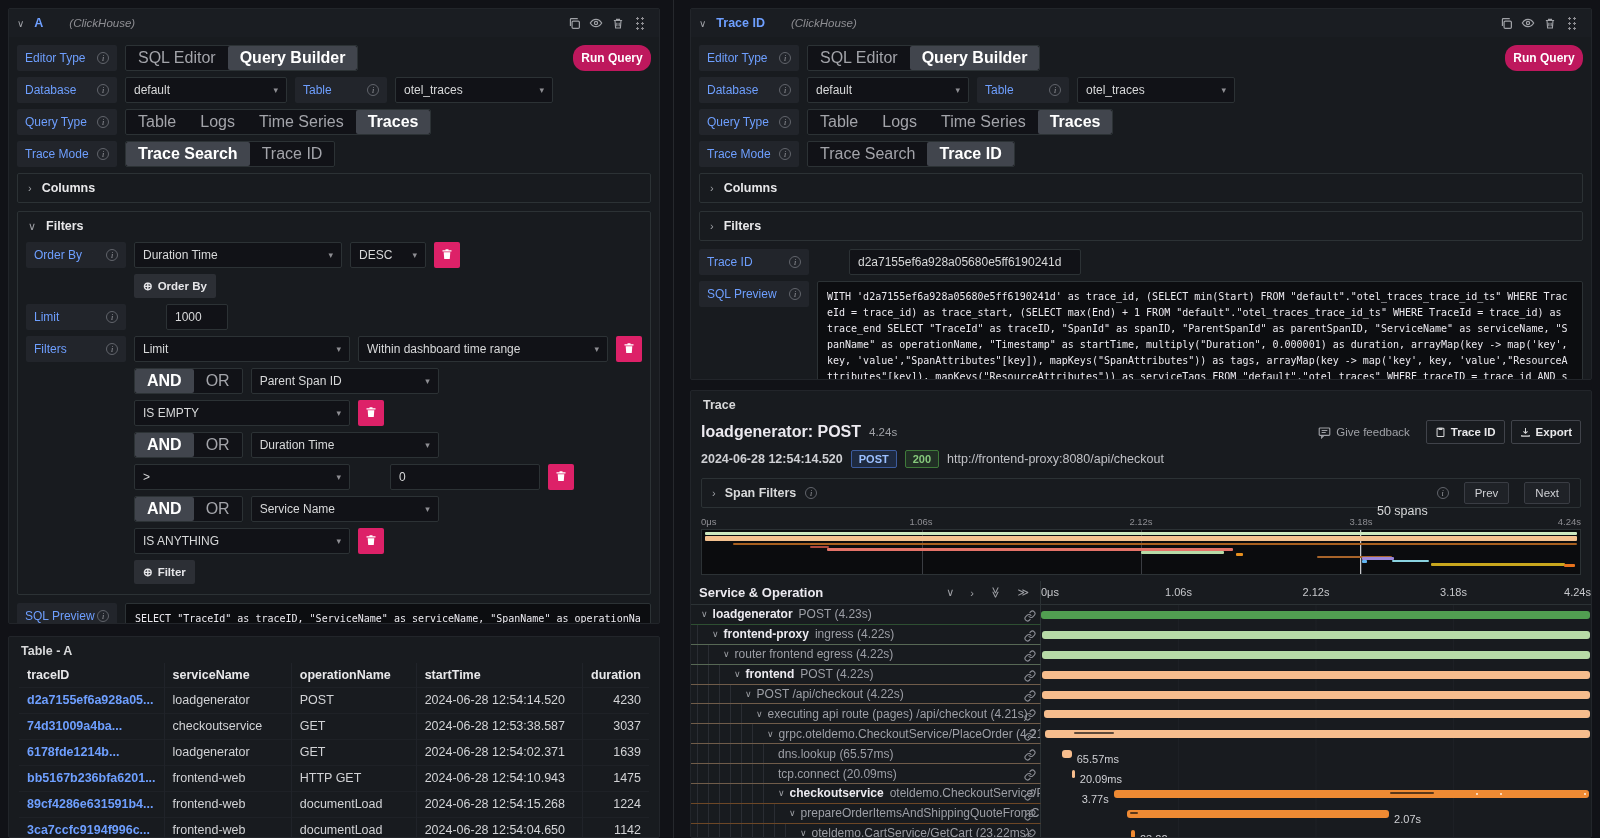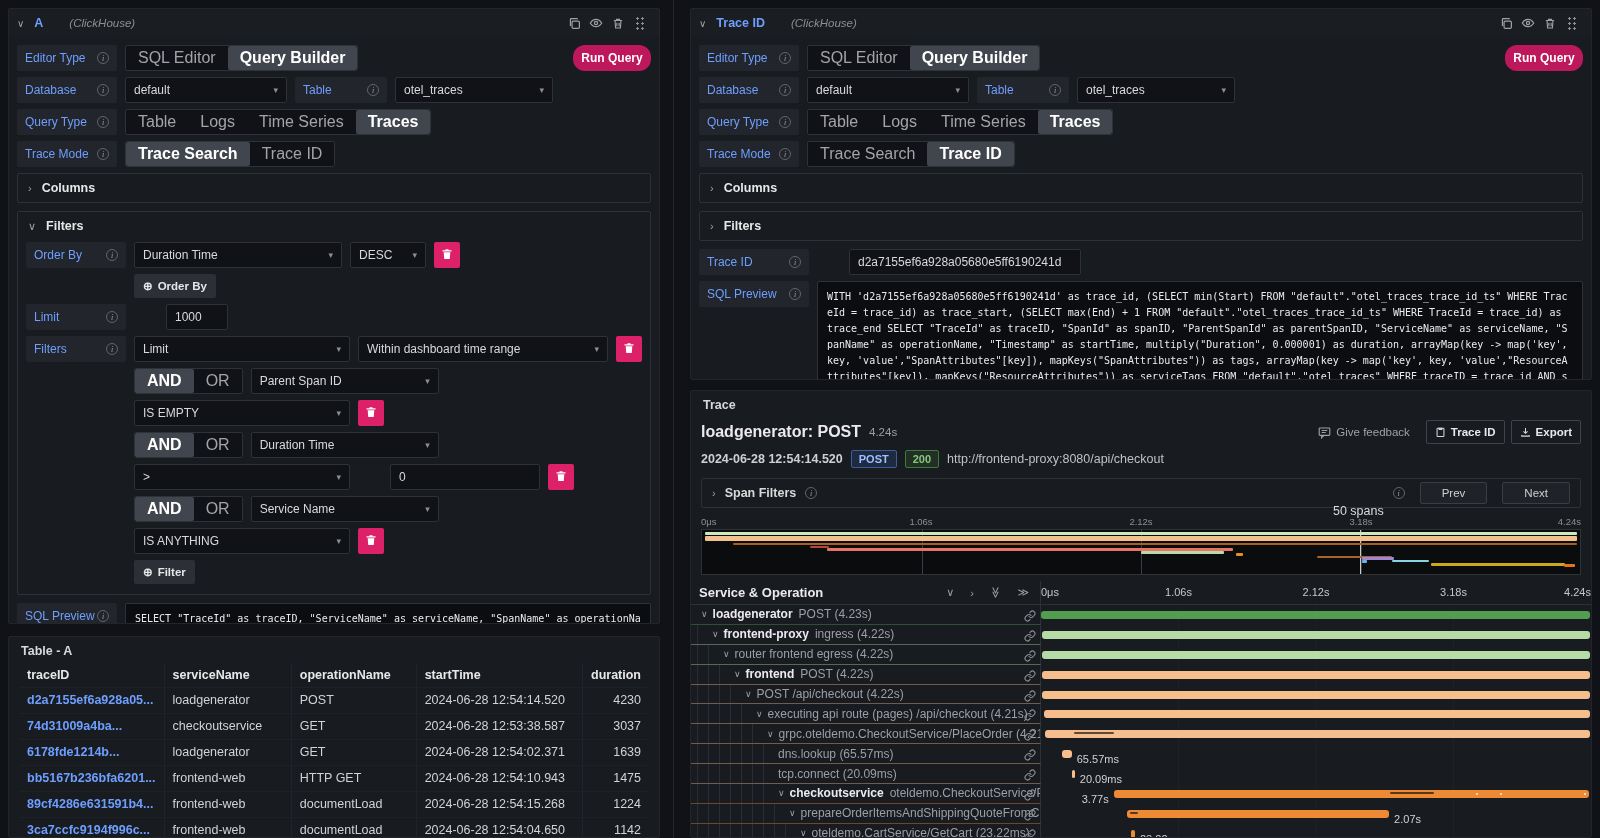--- a/index.html
+++ b/index.html
@@ -90,21 +90,21 @@
   .trace-meta .ts { color:#cfd0d4; font-weight:700; }
   .badge { font-size:11px; font-weight:700; border-radius:2px; padding:2px 7px; }
   .badge.blue { color:#9cc0ff; background:rgba(61,113,217,.18); border:1px solid #3d5c9e; }
   .badge.green { color:#86c97c; background:rgba(86,166,75,.15); border:1px solid #3f7a3a; }
   .trace-meta .url { color:#c0c1c6; }
   .spanfilters { margin:0 10px 8px 10px; border:1px solid #2c3235; border-radius:2px; height:30px;
     display:flex; align-items:center; gap:9px; padding:0 10px; }
   .spanfilters .sf-label { font-size:12.5px; font-weight:700; }
   .spanfilters .spacer { flex:1; }
   .spanfilters .count { font-size:12.5px; font-weight:400;margin-top:36px; }
-  .pn-btn { height:22px; padding:0 21px; background:#1f2227; border:1px solid #3a3d44; border-radius:2px;
+  .pn-btn { height:22px; padding:0 10px; background:#1f2227; border:1px solid #3a3d44; border-radius:2px;
     color:#cfd0d4; font-size:11.5px; margin-left:6px; font-family:"Liberation Sans",sans-serif; }
 
   .minimap { margin:0 10px; position:relative; }
   .mm-ticks { position:relative; height:13px; }
   .mm-canvas { position:relative; height:46px; background:#0b0c0e; border:1px solid #2c3235; overflow:hidden; }
   .mm-grid { position:absolute; top:0; bottom:0; width:1px; background:#3a3d42; }
   .mm-cursor { position:absolute; top:0; bottom:0; width:1px; background:#c9cacd; }
   .mm-bar { position:absolute; border-radius:1px; }
   .tick { position:absolute; top:0; font-size:9.5px; color:#8e8e93; transform:translateX(-50%); }
   .tick.first { transform:none; }

